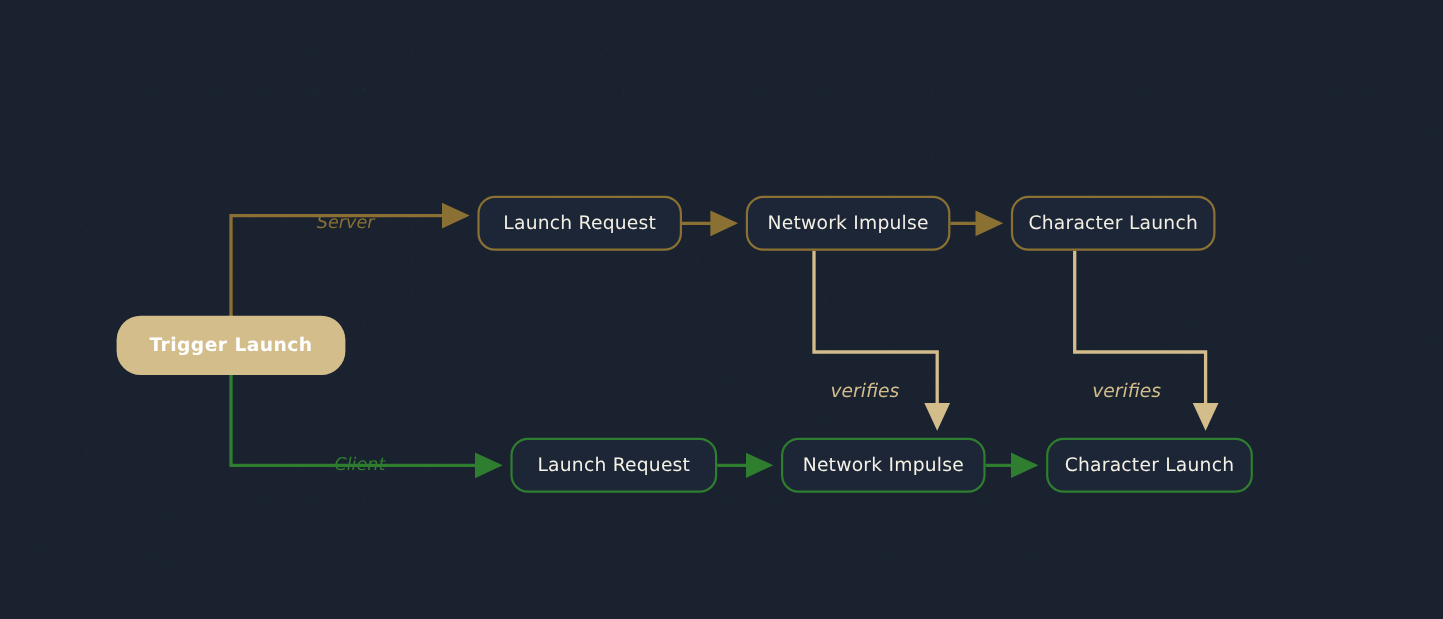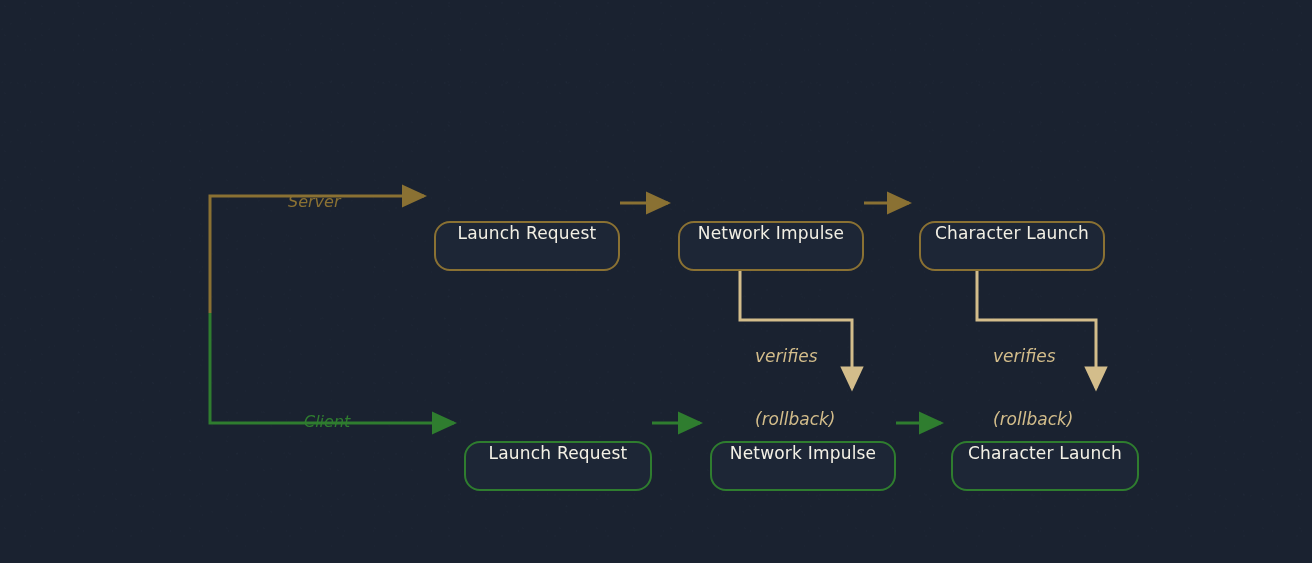--- a/index.html
+++ b/index.html
@@ -36,25 +36,24 @@
     background-size: 37px 29px, 53px 41px, 43px 31px, 61px 47px, 29px 37px, 47px 53px, 59px 43px, 31px 59px;
   }
   #edge-layer {
     position: absolute;
     inset: 0;
   }
   .node {
     position: absolute;
     box-sizing: border-box;
     display: flex;
-    align-items: flex-start;
+    align-items: center;
     justify-content: center;
     border-radius: 16px;
     white-space: nowrap;
-    margin-top: 43px;
   }
   .node-label {
     font-size: 17px;
     letter-spacing: 0.2px;
   }
   .node-start {
     background: #d3bd8b;
     border: none;
     border-radius: 22px;
   }
@@ -133,20 +132,23 @@
 
   <div class="edge-label edge-label-verify" style="left:755px; top:303px;">
     <div>verifies</div>
     <div>(rollback)</div>
   </div>
   <div class="edge-label edge-label-verify" style="left:993px; top:303px;">
     <div>verifies</div>
     <div>(rollback)</div>
   </div>
 
+  <div class="node node-start" style="left:106px; top:287px; width:208px; height:54px;">
+    <span class="node-label">Trigger Launch</span>
+  </div>
 
   <div class="node node-server" style="left:434px; top:178px; width:186px; height:50px;">
     <span class="node-label">Launch Request</span>
   </div>
   <div class="node node-server" style="left:678px; top:178px; width:186px; height:50px;">
     <span class="node-label">Network Impulse</span>
   </div>
   <div class="node node-server" style="left:919px; top:178px; width:186px; height:50px;">
     <span class="node-label">Character Launch</span>
   </div>

